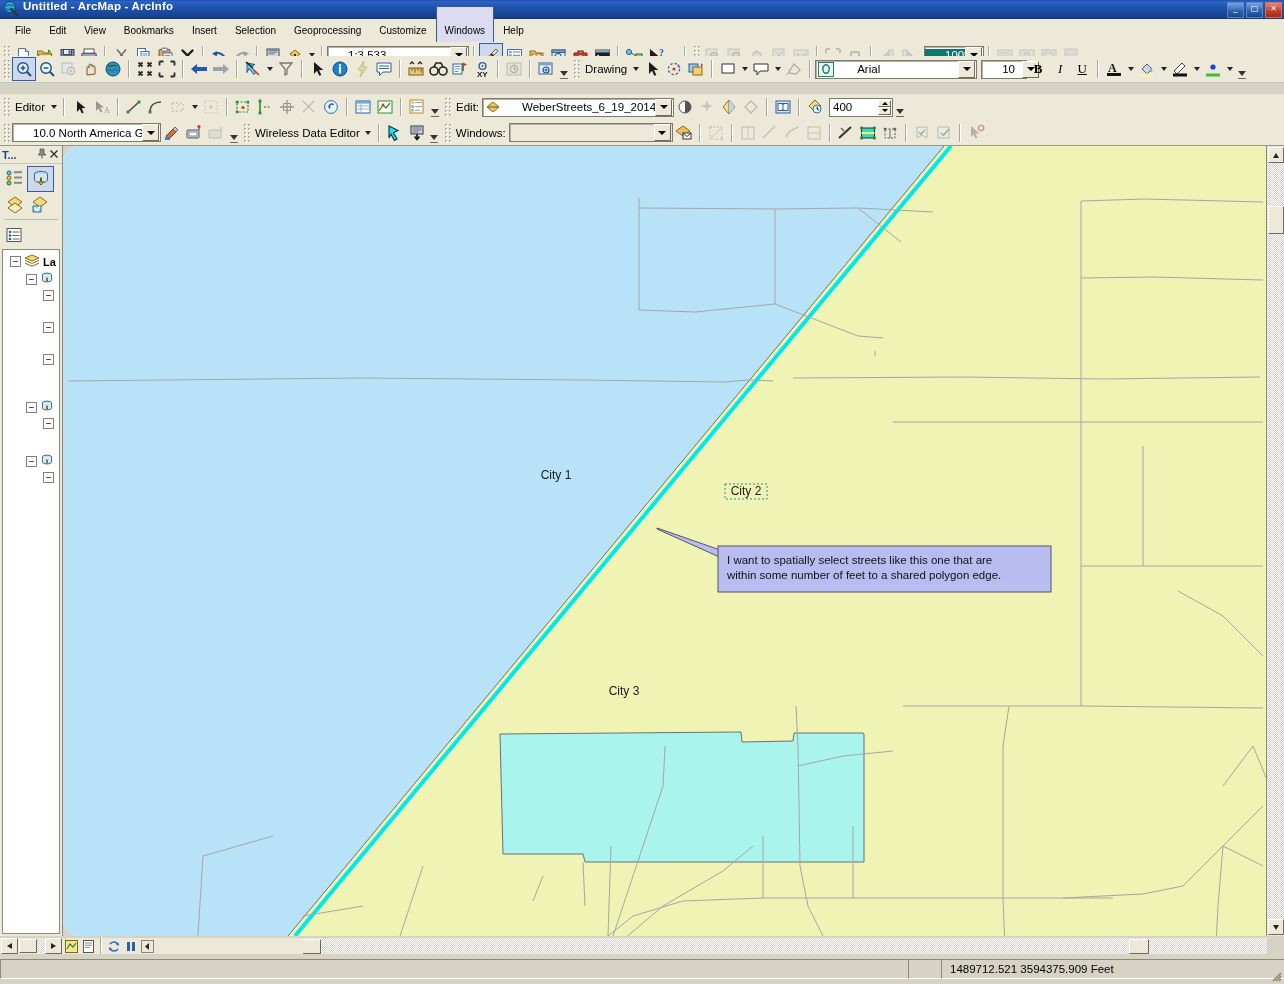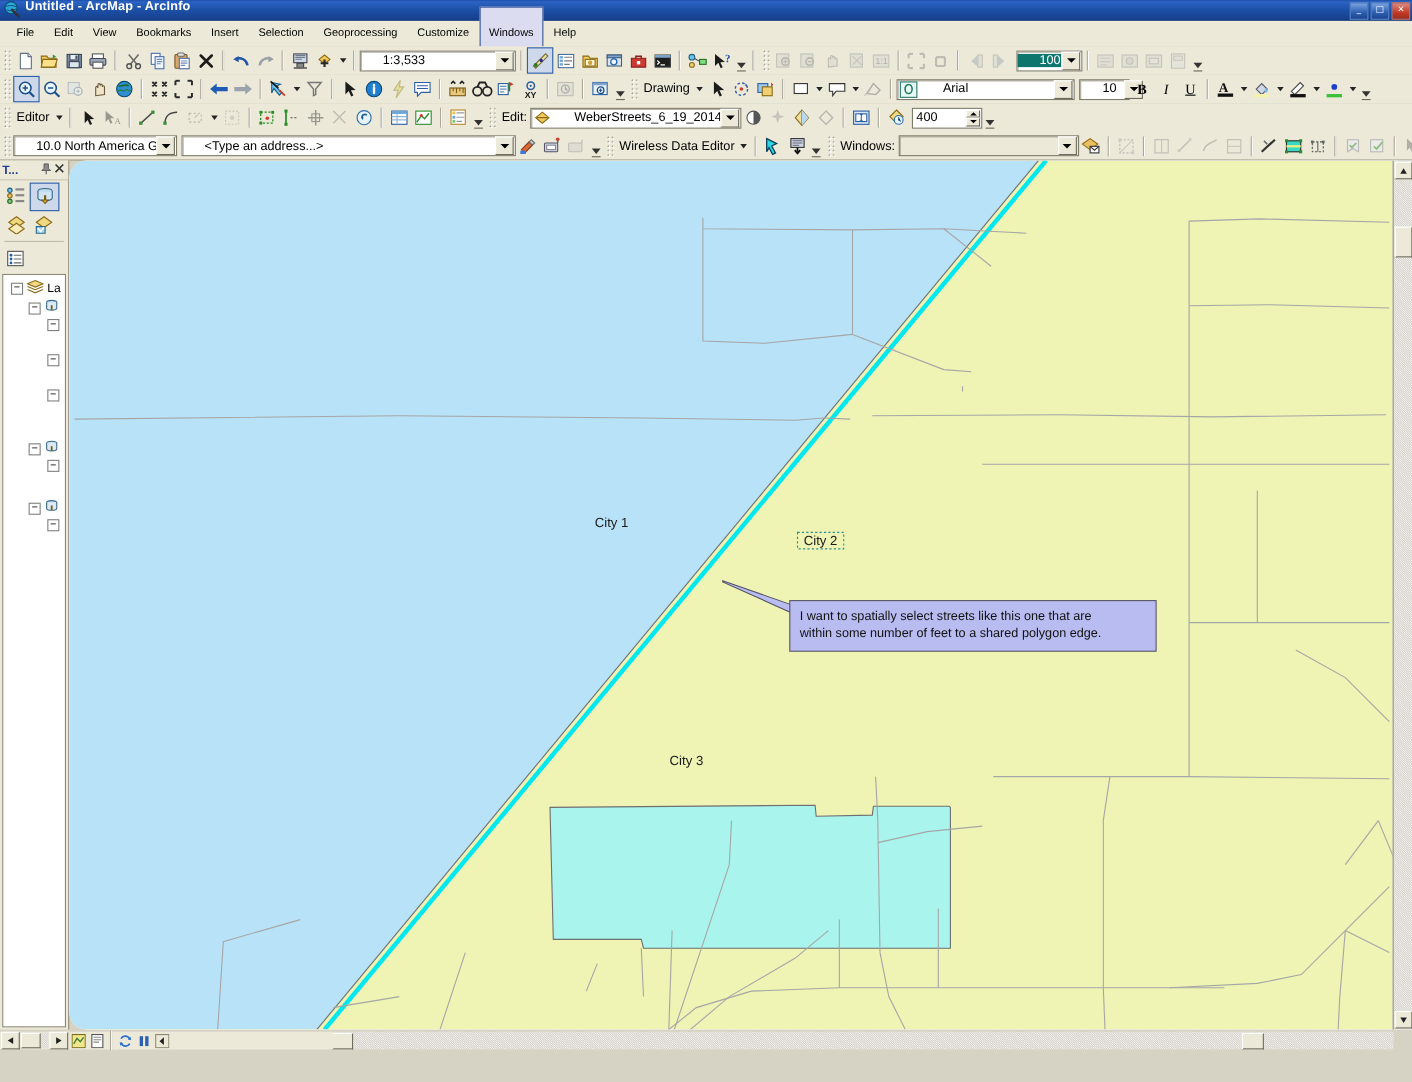--- a/index.html
+++ b/index.html
@@ -38,21 +38,21 @@
   .menu-item{padding:3px 9px;font-size:10px;color:#000;white-space:nowrap;}
   .menu-item.active{border:1px solid #3b5998;background:#dcdcf0;padding:18px 8px;}
 
   
   .toolbar{
     position:absolute;left:0;width:1284px;height:26px;
     background:#ece9d8;display:flex;align-items:center;
     border-bottom:1px solid #c9c5b4;
   }
   #tb1{top:42px}
-  #tb2{top:68px}
+  #tb2{top:56px}
   #tb3{top:94px}
   #tb4{top:120px;border-bottom:1px solid #9a9684;height:25px;}
 
   .grip{width:7px;height:20px;margin:0 2px 0 3px;flex:0 0 auto;
     background-image:
       radial-gradient(circle at 2px 2px,#fff 0.8px,transparent 1px),
       radial-gradient(circle at 2px 2px,#9a9684 0.6px,transparent 1px);
     background-size:4px 4px,4px 4px;background-position:1px 1px,0 0;
   }
   .sep{width:1px;height:18px;background:#aaa69a;margin:0 4px;border-right:1px solid #fff;flex:0 0 auto;}
@@ -119,21 +119,21 @@
   .toc-divider{height:1px;background:#c0bcab;margin:3px 4px;}
   .toc-tree{
     flex:1;background:#fff;border:1px solid #8d8975;margin:2px 2px 2px 2px;position:relative;overflow:hidden;
   }
   .tnode{position:absolute;display:flex;align-items:center;gap:3px;white-space:nowrap;}
   .tbox{
     width:9px;height:9px;border:1px solid #808080;background:#fff;
     display:flex;align-items:center;justify-content:center;font-size:9px;line-height:7px;color:#000;
     font-family:"DejaVu Sans Mono",monospace;flex:0 0 auto;
   }
-  .tlabel-tree{font-size:11px;font-weight:normal;color:#000;}
+  .tlabel-tree{font-size:11px;font-weight:bold;color:#000;}
 
   
   .mapwrap{
     position:absolute;left:63px;top:146px;width:1221px;height:790px;
     background:#fff;overflow:hidden;border-radius:16px;
   }
   .mapsvg{position:absolute;left:0;top:0;}
 
   
   .vscroll{
@@ -934,26 +934,20 @@
     <span class="overflow">
         <i></i>
         <span class="bar"></span>
       </span>
   </div>
 
   <div class="toolbar" id="tb4">
     <span class="grip"></span>
     <span class="combo" style="width:147px">
       <span class="ctext">10.0 North America Geoco</span>
-      <span class="cbtn">
-          <i></i>
-        </span>
-    </span>
-    <span class="combo" style="width:302px;margin-left:4px">
-      <span class="ctext">&lt;Type an address...&gt;</span>
       <span class="cbtn">
           <i></i>
         </span>
     </span>
     <span class="tbtn">
       <svg width="18" height="18" viewBox="0 0 18 18">
           <path d="M3 12l7-7 3 3-7 7z" fill="#d86a3a" stroke="#8a3a18"></path>
           <path d="M10 5l2-2 3 3-2 2z" fill="#c8c8c8" stroke="#666"></path>
           <rect x="2" y="13" width="5" height="3" fill="#3a7ad8"></rect>
         </svg>
@@ -1360,14 +1354,24 @@
     </span>
     <span class="db">
       <svg width="13" height="13" viewBox="0 0 13 13">
           <rect x="0.5" y="0.5" width="12" height="12" fill="#ece9d8" stroke="#8a8670"></rect>
           <path d="M8 3l-4 3.5L8 10z" fill="#222"></path>
         </svg>
     </span>
     <span class="track" style="flex:1;height:14px"></span>
   </div>
 
+  <div class="statusbar">
+    <div class="sfield" style="left:0;top:5px;width:905px"></div>
+    <div class="sfield" style="left:908px;top:5px;width:30px"></div>
+    <div class="sfield" style="left:941px;top:5px;width:330px;justify-content:flex-start;padding-left:8px">1489712.521  3594375.909 Feet</div>
+    <span class="resizer">
+      <svg width="14" height="14" viewBox="0 0 14 14">
+        <path d="M12 4L4 12M12 7L7 12M12 10L10 12" stroke="#8a8670" stroke-width="1.6"></path>
+      </svg>
+    </span>
+  </div>
 
 </div>
 
 </body></html>

